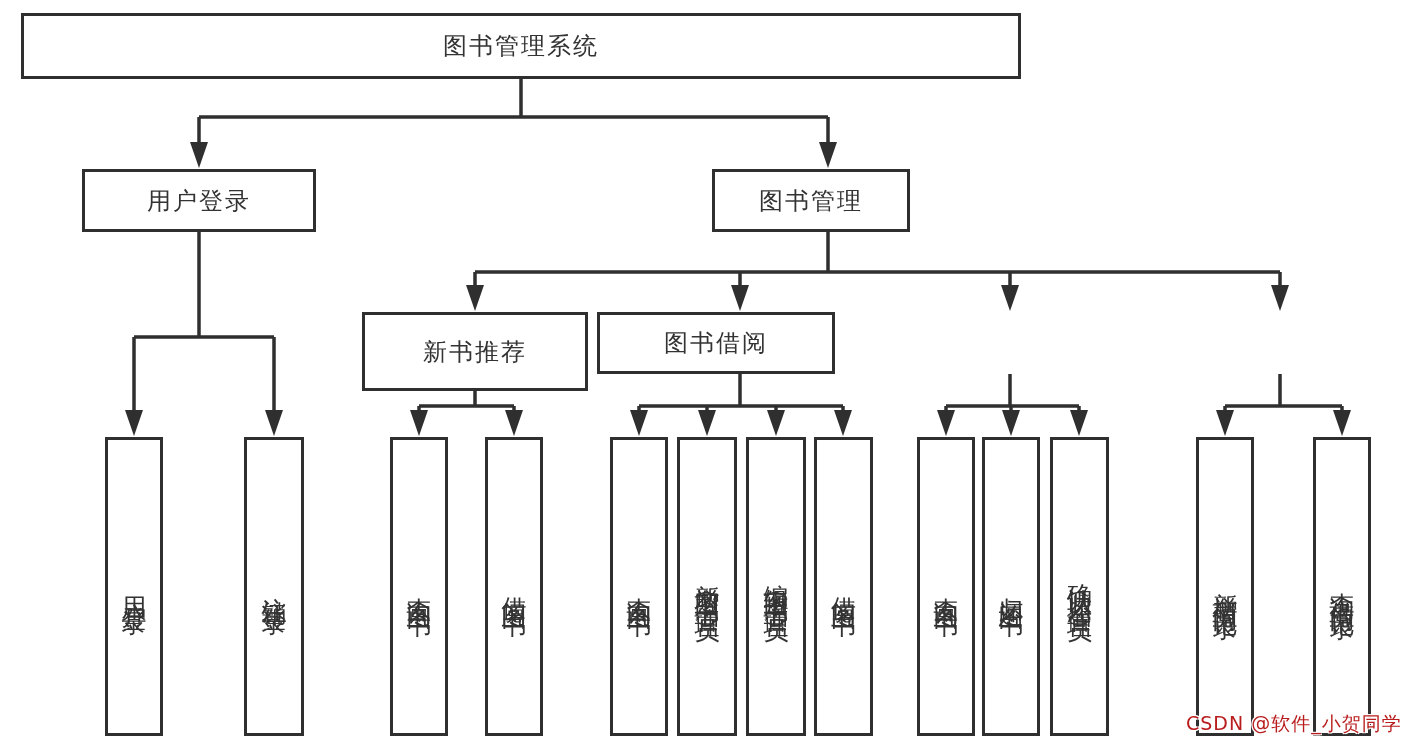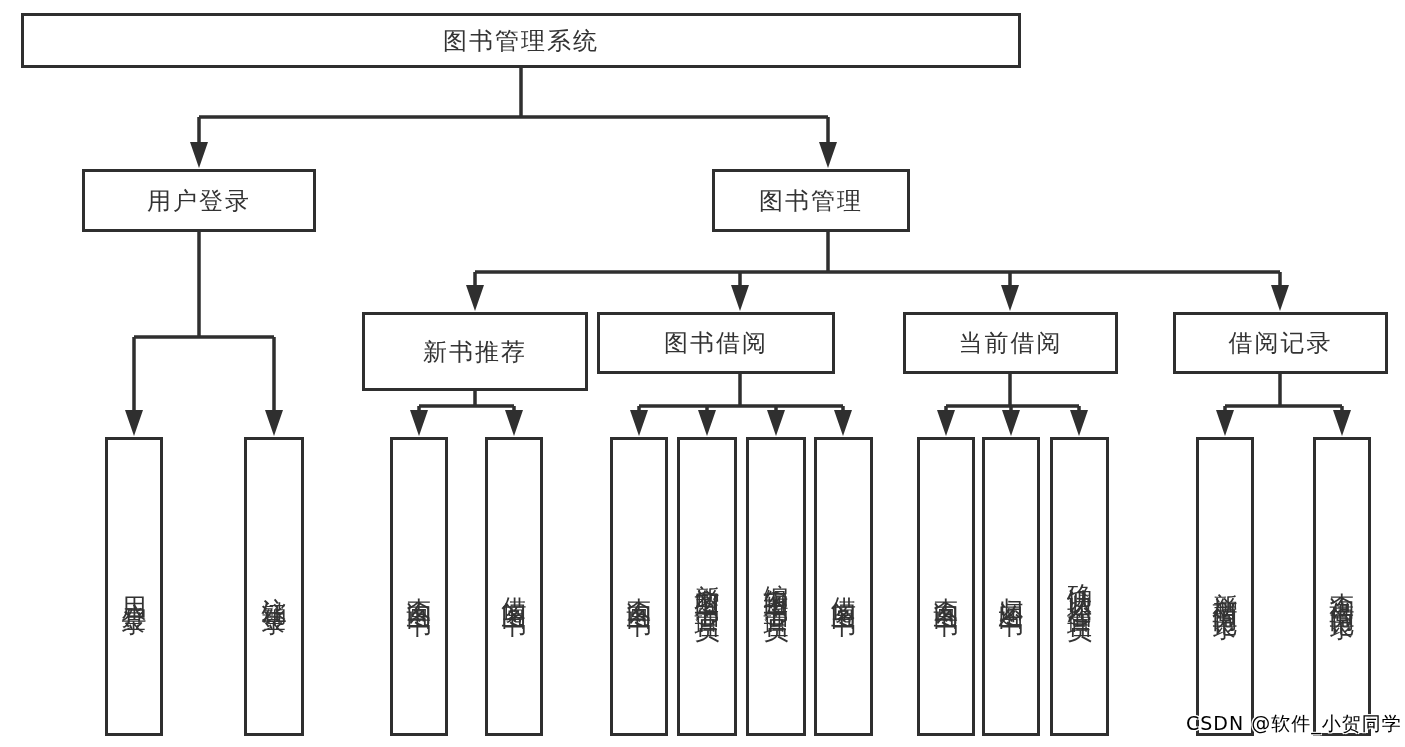--- a/index.html
+++ b/index.html
@@ -44,42 +44,36 @@
       <polygon points="698,410 716,410 707,436" fill="#2f2f2f"></polygon>
       <polygon points="767,410 785,410 776,436" fill="#2f2f2f"></polygon>
       <polygon points="834,410 852,410 843,436" fill="#2f2f2f"></polygon>
       <polygon points="937,410 955,410 946,436" fill="#2f2f2f"></polygon>
       <polygon points="1002,410 1020,410 1011,436" fill="#2f2f2f"></polygon>
       <polygon points="1070,410 1088,410 1079,436" fill="#2f2f2f"></polygon>
       <polygon points="1216,410 1234,410 1225,436" fill="#2f2f2f"></polygon>
       <polygon points="1333,410 1351,410 1342,436" fill="#2f2f2f"></polygon>
     </svg>
 
-  <div class="box hbox" style="left:21px;top:13px;width:1000px;height:55px">
+  <div class="box hbox" style="left:21px;top:13px;width:1000px;height:66px">
     <span class="label">图书管理系统</span>
   </div>
 
   <div class="box hbox" style="left:82px;top:169px;width:234px;height:63px">
     <span class="label">用户登录</span>
   </div>
   <div class="box hbox" style="left:712px;top:169px;width:198px;height:63px">
     <span class="label">图书管理</span>
   </div>
 
   <div class="box hbox" style="left:362px;top:312px;width:226px;height:79px">
     <span class="label">新书推荐</span>
   </div>
   <div class="box hbox" style="left:597px;top:312px;width:238px;height:62px">
     <span class="label">图书借阅</span>
-  </div>
-  <div class="box hbox" style="left:903px;top:312px;width:215px;height:62px">
-    <span class="label">当前借阅</span>
-  </div>
-  <div class="box hbox" style="left:1173px;top:312px;width:215px;height:62px">
-    <span class="label">借阅记录</span>
   </div>
 
   <div class="box vbox" style="left:105px;top:437px;width:58px;height:299px">
     <span class="label">用户登录</span>
   </div>
   <div class="box vbox" style="left:244px;top:437px;width:60px;height:299px">
     <span class="label">注销登录</span>
   </div>
 
   <div class="box vbox" style="left:390px;top:437px;width:58px;height:299px">
@@ -112,15 +106,15 @@
     <span class="label">确认归还（管理员）</span>
   </div>
 
   <div class="box vbox" style="left:1196px;top:437px;width:58px;height:299px">
     <span class="label">新增借阅记录</span>
   </div>
   <div class="box vbox" style="left:1313px;top:437px;width:58px;height:299px">
     <span class="label">查询借阅记录</span>
   </div>
 
-  <div class="watermark" style="color: #000000;">CSDN @软件_小贺同学</div>
+  <div class="watermark" style="color: #b91c1c;">CSDN @软件_小贺同学</div>
 
 </div>
 
 </body></html>

